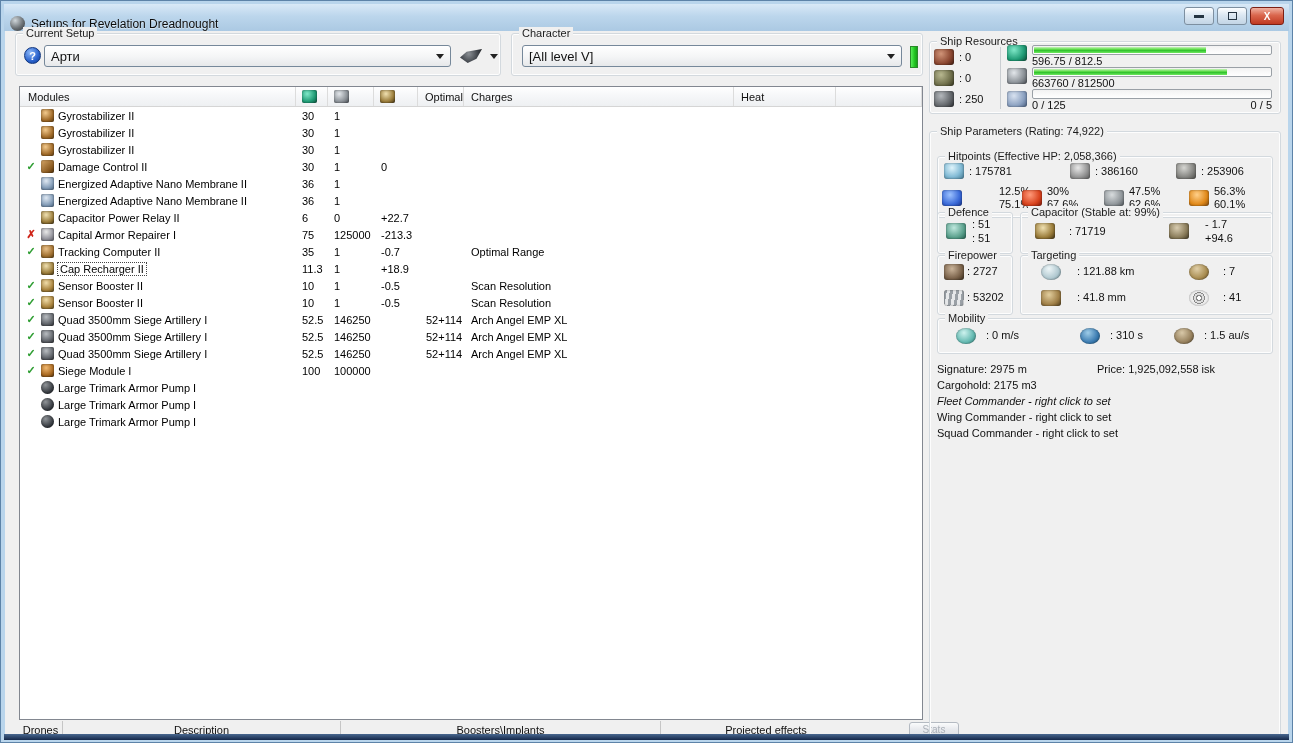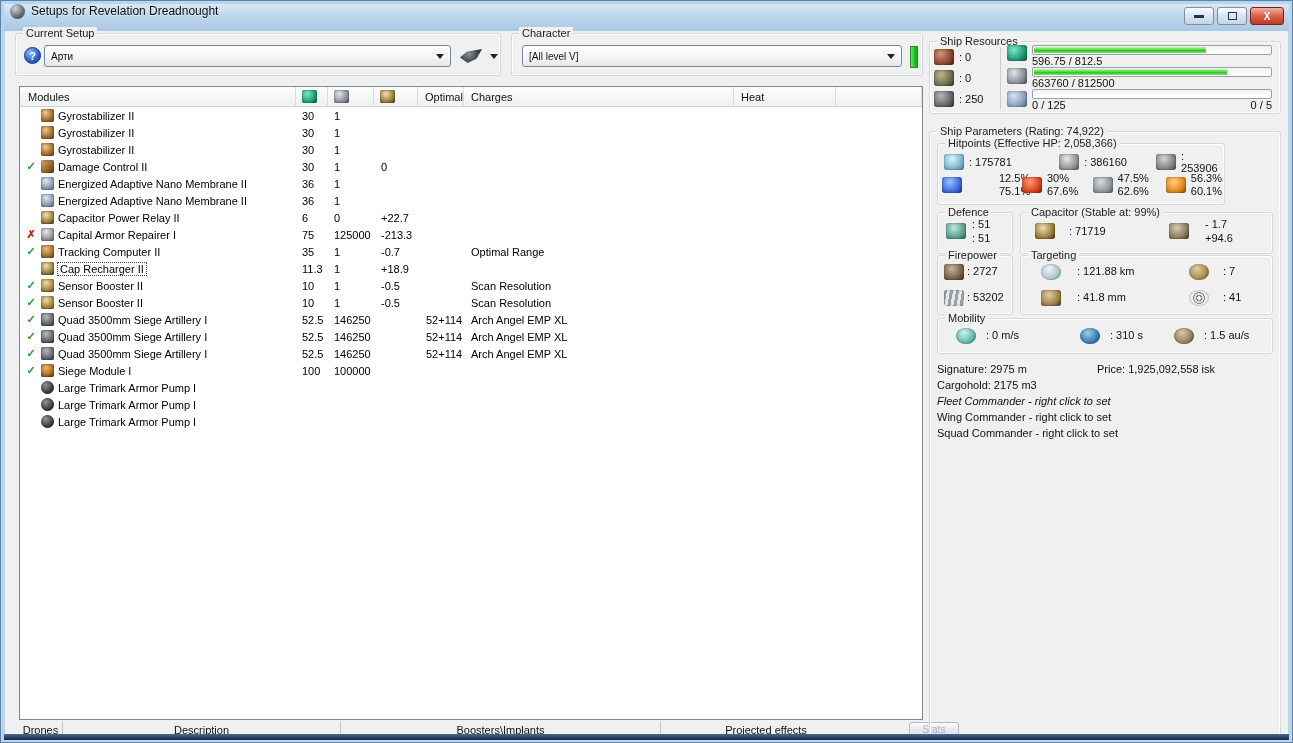--- a/index.html
+++ b/index.html
@@ -3,21 +3,21 @@
 <meta charset="utf-8">
 <style>
   * { margin:0; padding:0; box-sizing:border-box; }
   html,body { background:#888; font-family:"Liberation Sans", sans-serif; }
   #stage { position:relative; width:1293px; height:743px; background:#b9d5ec; overflow:hidden;
            border:1px solid #5d83a8; }
   .txt { font-size:11px; color:#111; }
 
   
   .titlebar { position:absolute; left:3px; top:3px; right:3px; height:27px;
-    background:linear-gradient(#d9e9f7,#bcd6ec 45%,#abc9e3); display:flex; align-items:flex-start; }
+    background:linear-gradient(#d9e9f7,#bcd6ec 45%,#abc9e3); display:flex; align-items:flex-end; }
   .win-icon { width:15px; height:15px; margin:0 6px 0 6px; border-radius:50%;
     background:radial-gradient(circle at 35% 30%,#cfd6da,#6a7074 55%,#2c3034); flex:none; }
   .win-title { font-size:12px; color:#0c0c0c; text-shadow:0 1px 1px rgba(255,255,255,.7); }
   .winbtns { position:absolute; right:8px; top:6px; display:flex; gap:3px; }
   .wbtn { width:30px; height:18px; border-radius:3px; border:1px solid #7d8fa0;
     background:linear-gradient(#fdfeff,#dbe7f2 45%,#c3d5e5); display:flex; align-items:center; justify-content:center;
     font-size:10px; color:#243442; cursor:default; }
   .wbtn.close { width:34px; border-color:#7c2014;
     background:linear-gradient(#f0b2a2,#da674e 45%,#c03a22); color:#fff; font-weight:bold; }
   .wbtn .dash { width:10px; height:3px; background:#243442; }
@@ -30,21 +30,21 @@
 
   
   .gb { position:absolute; border:1px solid #d3d9de; border-radius:3px;
         box-shadow:inset 0 0 0 1px #fdfdfd; }
   .gb-label { position:absolute; top:-7px; left:7px; background:#f0f0f0; padding:0 3px;
         font-size:11px; color:#1c1c1c; white-space:nowrap; }
 
   
   .combo { position:absolute; height:22px; border:1px solid #76889a; border-radius:3px;
     background:linear-gradient(#fff,#f4f5f6 55%,#e6e8ea); display:flex; align-items:center; }
-  .combo-text { padding-left:6px; font-size:10px; color:#111; }
+  .combo-text { padding-left:6px; font-size:13px; color:#111; }
   .combo-arrow { position:absolute; right:6px; top:8px; width:0; height:0;
     border-left:4px solid transparent; border-right:4px solid transparent; border-top:5px solid #222; }
   .help-btn { position:absolute; width:17px; height:17px; border-radius:50%;
     background:radial-gradient(circle at 35% 30%,#8cb8f8,#2a62cc 60%,#123e92);
     color:#fff; font-weight:bold; font-size:11px; display:flex; align-items:center; justify-content:center;
     border:1px solid #0f357e; }
   .ship-btn { position:absolute; left:452px; top:46px; width:46px; height:22px; display:flex; align-items:center; }
   .ship-glyph { width:22px; height:14px; background:radial-gradient(circle at 40% 35%,#8a8f94,#3a3e44 60%,#101214);
     clip-path:polygon(0 60%,30% 20%,100% 0,75% 70%,35% 100%); }
   .ship-arrow { margin-left:8px; width:0; height:0; border-left:4px solid transparent;
@@ -131,21 +131,21 @@
   .tab { border-right:1px solid #c6c6c6; display:flex; align-items:center; justify-content:center;
     font-size:11px; color:#111; }
   .tab:nth-child(1){width:44px;} .tab:nth-child(2){width:278px;}
   .tab:nth-child(3){width:320px;} .tab:nth-child(4){width:210px; border-right:none;}
   .stats-btn { position:absolute; left:872px; top:721px; width:50px; height:15px; border-radius:3px;
     border:1px solid #b4bac2; background:linear-gradient(#fafbfc,#e8eaee 50%,#dfe2e6);
     color:#aab0b8; font-size:10px; display:flex; align-items:center; justify-content:center; }
 
   
   #gb-params { left:928px; top:130px; width:352px; height:607px; }
-  #gb-hp { left:7px; top:11px; width:288px; height:62px; position:absolute; }
+  #gb-hp { left:7px; top:24px; width:336px; height:62px; position:absolute; }
   .hp-row1 { position:absolute; left:6px; top:6px; right:6px; display:flex; }
   .hp-item { display:flex; align-items:center; }
   .hp-item .txt { margin-left:5px; }
   .hp-row2 { position:absolute; left:4px; top:28px; right:2px; display:flex; }
   .res-item { display:flex; align-items:center; }
   .res-vals { margin-left:5px; font-size:11px; line-height:13px; color:#111; }
   #gb-def { position:absolute; left:7px; top:80px; width:76px; height:42px; }
   #gb-cap { position:absolute; left:90px; top:80px; width:253px; height:42px; }
   #gb-fp  { position:absolute; left:7px; top:123px; width:76px; height:60px; }
   #gb-tgt { position:absolute; left:90px; top:123px; width:253px; height:60px; }

